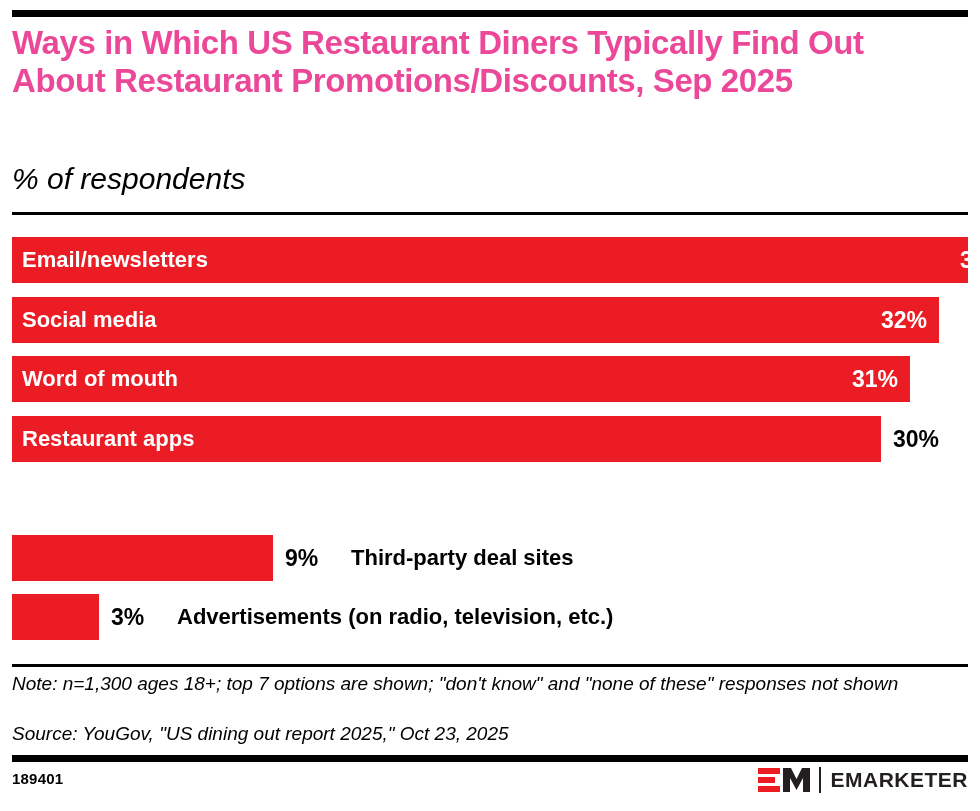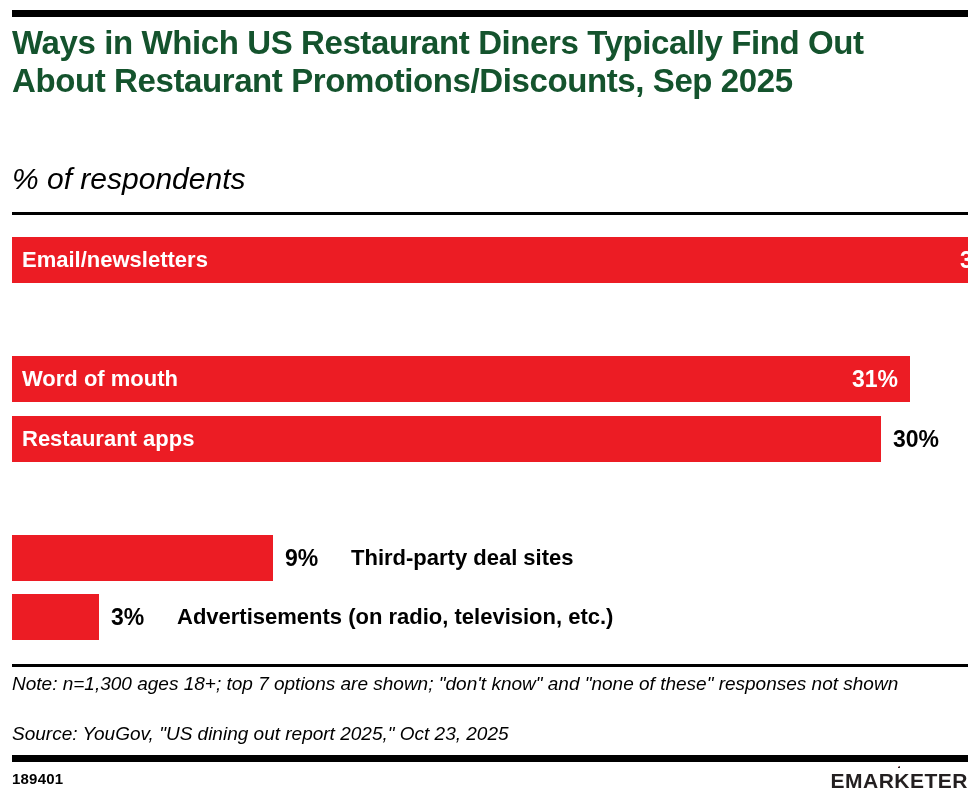--- a/index.html
+++ b/index.html
@@ -46,21 +46,21 @@
     left: 12px; top: 755px;
     width: 956px; height: 7px;
     background: #000000;
   }
 
   
   .title {
     position: absolute;
     left: 12px; top: 24px;
     width: 952px;
-    color: #14532d;
+    color: #ec4899;
     font-family: "Liberation Sans", sans-serif;
     font-weight: bold;
     font-size: 33px;
     line-height: 38px;
     letter-spacing: -0.4px;
     white-space: pre-line;
   }
   .subtitle {
     position: absolute;
     left: 12px; top: 161px;
@@ -161,21 +161,20 @@
     font-weight: bold;
     letter-spacing: 0.2px;
     color: #000000;
   }
   .logo {
     position: absolute;
     right: 12px; top: 766px;
     display: flex;
     align-items: center;
     height: 28px;
-    flex-direction: column;
   }
   .logo-mark {
     display: block;
   }
   .logo-divider {
     width: 2px;
     height: 26px;
     background: #231f20;
     margin: 0 9px 0 9px;
   }
@@ -198,20 +197,25 @@
 
   <div class="subtitle">% of respondents</div>
 
   <div class="rule-under-subtitle"></div>
 
   <div class="chart" id="chart-area">
       <div class="bar-row" style="top: 237px; width: 980px;">
         <div class="bar" style="width: 956px; background: rgb(236, 28, 36);"></div>
         <div class="bar-label-inside">Email/newsletters</div>
         <div class="value-inside" style="left: 960px; text-align: center;">33%</div>
+      </div>
+      <div class="bar-row" style="top: 296.5px; width: 980px;">
+        <div class="bar" style="width: 927px; background: rgb(236, 28, 36);"></div>
+        <div class="bar-label-inside">Social media</div>
+        <div class="value-inside" style="left: 881px;">32%</div>
       </div>
       <div class="bar-row" style="top: 356px; width: 908px;">
         <div class="bar" style="width: 898px; background: rgb(236, 28, 36);"></div>
         <div class="bar-label-inside">Word of mouth</div>
         <div class="value-inside" style="left: 852px;">31%</div>
       </div>
       <div class="bar-row" style="top: 415.5px; width: 980px;">
         <div class="bar" style="width: 869px; background: rgb(236, 28, 36);"></div>
         <div class="bar-label-inside">Restaurant apps</div>
         <div class="value-outside" style="left: 893px;">30%</div>

